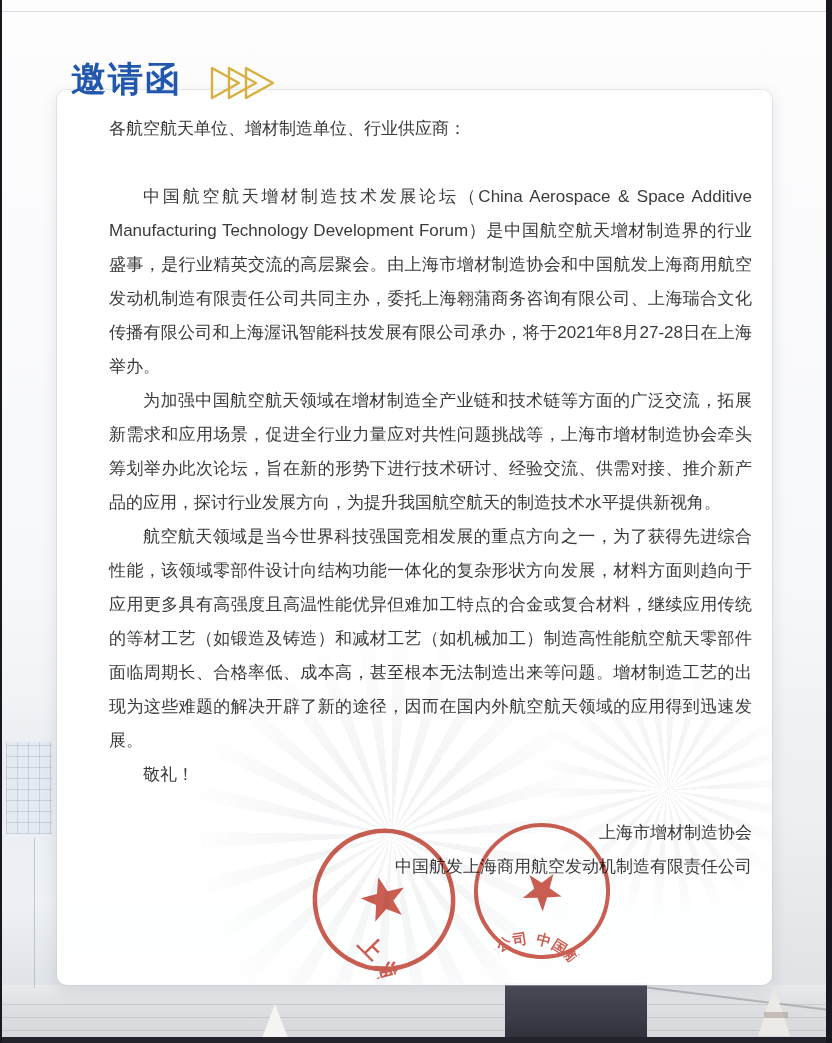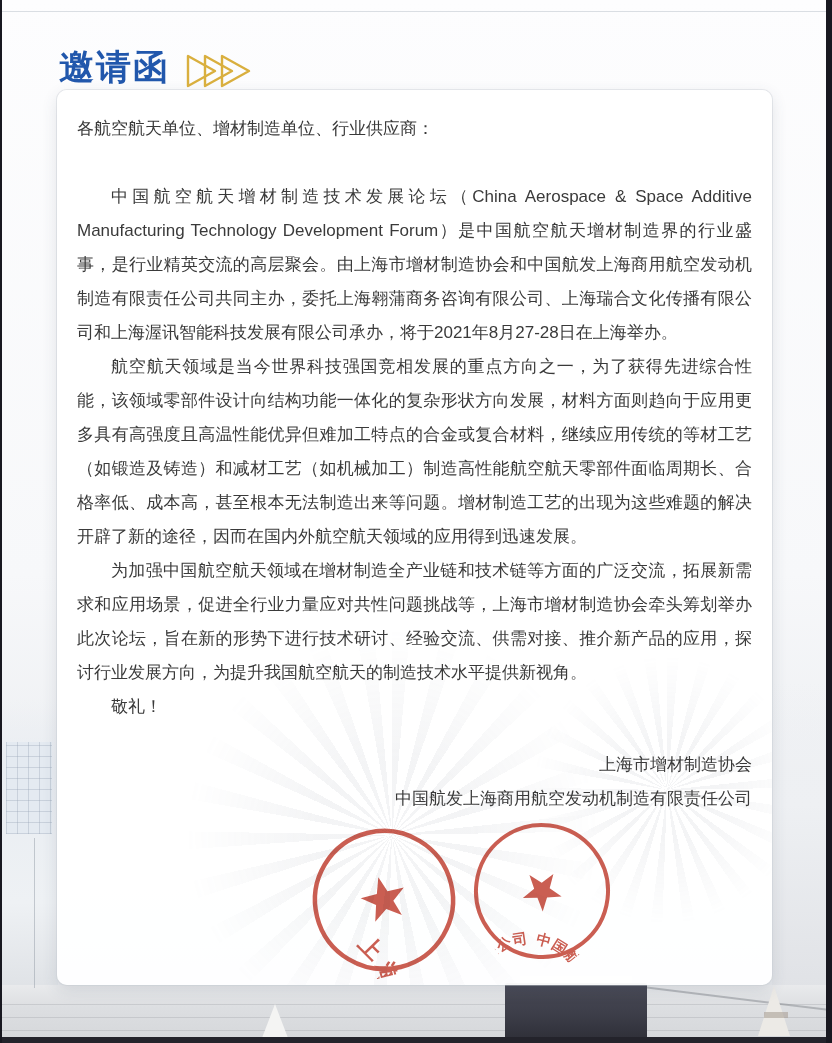--- a/index.html
+++ b/index.html
@@ -39,38 +39,38 @@
       border-radius:2px 2px 0 0;}
   .bg-crate-cap{position:absolute;left:520px;top:976px;width:112px;height:8px;background:#f2f3f4;z-index:4;}
   .cone{position:absolute;z-index:5;width:0;height:0;border-style:solid;border-color:transparent;}
   .cone.c1{left:262px;top:1004px;border-width:0 13px 34px 13px;border-bottom-color:#f4f4f3;}
   .cone.c2{left:758px;top:986px;border-width:0 16px 50px 16px;border-bottom-color:#eceae6;}
   .cone-stripe{position:absolute;left:764px;top:1012px;width:24px;height:6px;background:rgba(170,160,150,.6);z-index:6;}
   .bg-bottom-edge{position:absolute;left:0;right:0;top:1037px;height:6px;background:#23232b;z-index:7;}
 
   
   .title-row{position:absolute;left:55px;top:40px;display:flex;align-items:center;gap:12px;z-index:10;}
-  .page-title{font-size:35px;font-weight:700;color:#2157ac;letter-spacing:2px;margin:4px;}
+  .page-title{font-size:35px;font-weight:700;color:#2157ac;letter-spacing:2px;margin:16px;}
   .arrow-icon{display:block;margin-top:6px;}
 
   
   .card{position:absolute;left:57px;top:90px;width:715px;height:895px;z-index:9;
     background:rgba(255,255,255,.96);
     border-radius:10px;
     box-shadow:0 5px 16px rgba(60,70,90,.14), 0 0 0 1px rgba(210,214,220,.45);
     overflow:hidden;}
   .watermark{position:absolute;border-radius:50%;pointer-events:none;
     background:repeating-conic-gradient(rgba(110,118,135,.08) 0deg 5deg, rgba(255,255,255,0) 5deg 14deg);
     -webkit-mask-image:radial-gradient(circle, #000 25%, transparent 68%);
     mask-image:radial-gradient(circle, #000 25%, transparent 68%);}
   .watermark.w1{left:120px;top:530px;width:430px;height:430px;}
   .watermark.w2{left:470px;top:560px;width:280px;height:280px;}
 
   .letter-content{position:relative;padding:22px 20px 0 20px;
-    font-size:17px;line-height:34px;color:#3a3a3a;text-align:justify;z-index:2;}
+    font-size:17px;line-height:34px;color:#3a3a3a;text-align:justify;z-index:2;margin-left:32px;}
   .letter-content p{margin:0;}
   .salutation{margin-bottom:34px !important;text-indent:0;}
   .body-par{text-indent:2em;}
   .closing-1{text-indent:0;}
   .closing-2{text-indent:2em;}
   .signature-block{margin-top:24px;text-align:right;}
   .signature-line{line-height:34px;}
 
   
   .stamp{position:absolute;z-index:3;opacity:.82;mix-blend-mode:multiply;}
@@ -110,22 +110,22 @@
   </svg>
 </div>
 
 <div class="card">
   <div class="watermark w1"></div>
   <div class="watermark w2"></div>
 
   <div class="letter-content">
     <p class="salutation">各航空航天单位、增材制造单位、行业供应商：</p>
     <p class="body-par">中国航空航天增材制造技术发展论坛（China Aerospace &amp; Space Additive Manufacturing Technology Development Forum）是中国航空航天增材制造界的行业盛事，是行业精英交流的高层聚会。由上海市增材制造协会和中国航发上海商用航空发动机制造有限责任公司共同主办，委托上海翱蒲商务咨询有限公司、上海瑞合文化传播有限公司和上海渥讯智能科技发展有限公司承办，将于2021年8月27-28日在上海举办。</p>
+    <p class="body-par">为加强中国航空航天领域在增材制造全产业链和技术链等方面的广泛交流，拓展新需求和应用场景，促进全行业力量应对共性问题挑战等，上海市增材制造协会牵头筹划举办此次论坛，旨在新的形势下进行技术研讨、经验交流、供需对接、推介新产品的应用，探讨行业发展方向，为提升我国航空航天的制造技术水平提供新视角。</p>
     <p class="body-par">航空航天领域是当今世界科技强国竞相发展的重点方向之一，为了获得先进综合性能，该领域零部件设计向结构功能一体化的复杂形状方向发展，材料方面则趋向于应用更多具有高强度且高温性能优异但难加工特点的合金或复合材料，继续应用传统的等材工艺（如锻造及铸造）和减材工艺（如机械加工）制造高性能航空航天零部件面临周期长、合格率低、成本高，甚至根本无法制造出来等问题。增材制造工艺的出现为这些难题的解决开辟了新的途径，因而在国内外航空航天领域的应用得到迅速发展。</p>
-    <p class="body-par">为加强中国航空航天领域在增材制造全产业链和技术链等方面的广泛交流，拓展新需求和应用场景，促进全行业力量应对共性问题挑战等，上海市增材制造协会牵头筹划举办此次论坛，旨在新的形势下进行技术研讨、经验交流、供需对接、推介新产品的应用，探讨行业发展方向，为提升我国航空航天的制造技术水平提供新视角。</p>
     <p class="closing-2">敬礼！</p>
     <div class="signature-block">
       <div class="signature-line">上海市增材制造协会</div>
       <div class="signature-line">中国航发上海商用航空发动机制造有限责任公司</div>
     </div>
   </div>
 
   <svg class="stamp s1" width="150" height="150" viewBox="-75 -75 150 150">
     <circle cx="0" cy="0" r="69" fill="none" stroke="#bf3a2b" stroke-width="4.5"></circle>
     <polygon transform="scale(0.78)" points="0,-30 7.05,-9.71 28.53,-9.27 11.41,3.71 17.63,24.27 0,12 -17.63,24.27 -11.41,3.71 -28.53,-9.27 -7.05,-9.71" fill="#bf3a2b"></polygon>

